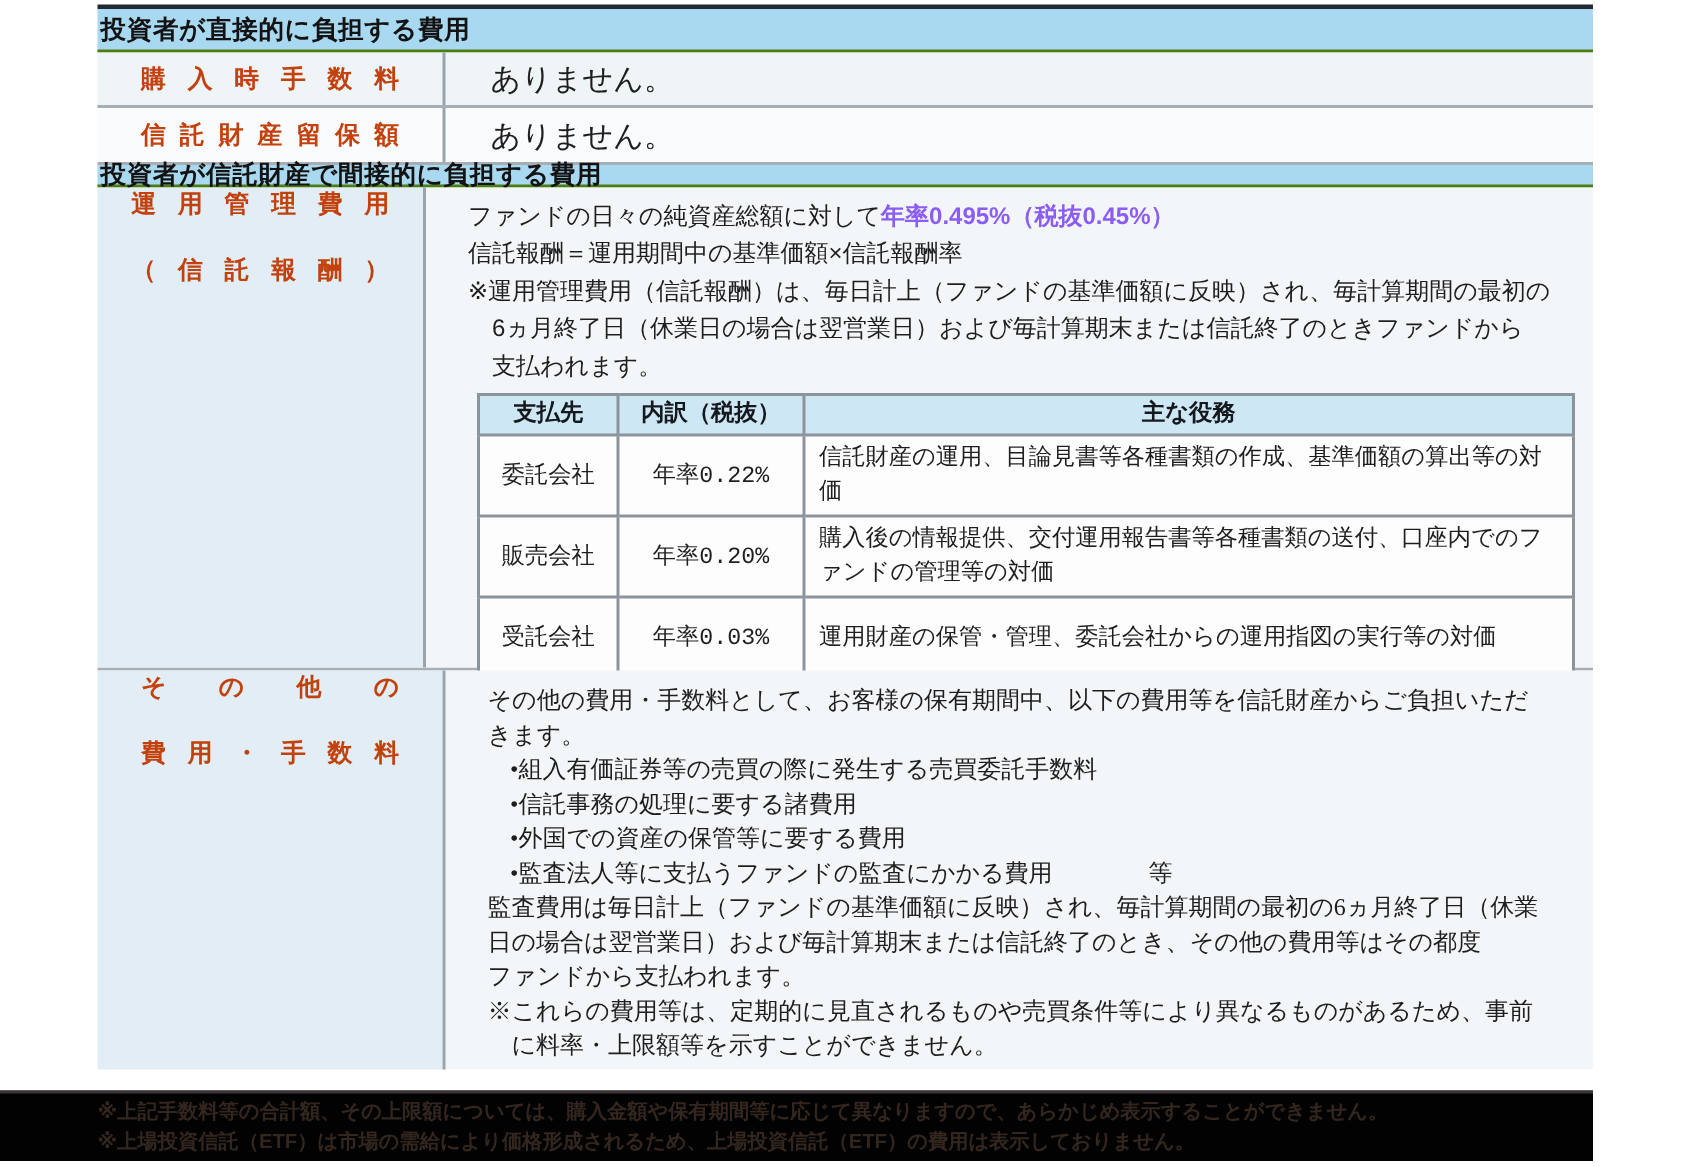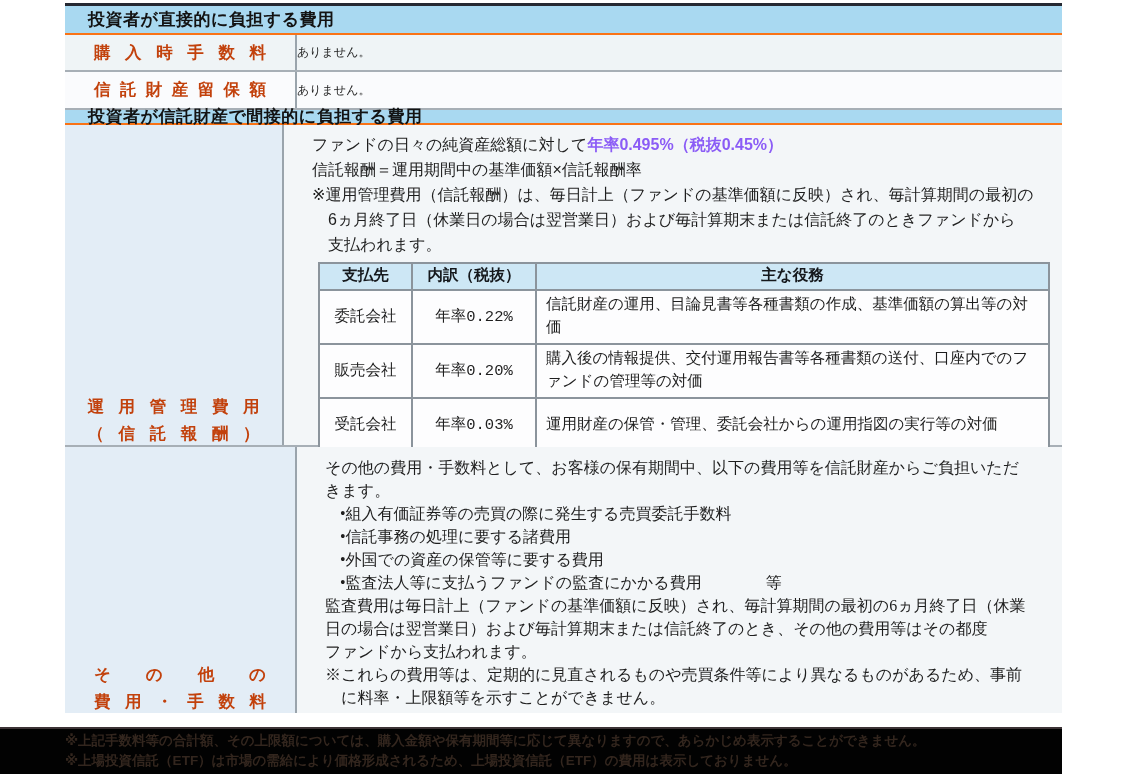--- a/index.html
+++ b/index.html
@@ -7,48 +7,48 @@
     position:relative; width:1130px; height:778px; background:#ffffff;
     font-family:"Liberation Sans","DejaVu Sans",sans-serif; color:#1c1c1c;
     overflow:hidden;
   }
   .feetable {
     position:absolute; left:65px; top:3px; width:997px;
     border-top:3px solid #252932;
   }
   .sec-header {
     height:29px; background:#a9d9f1; display:flex; align-items:center;
-    padding-left:23px; box-sizing:border-box;
+    padding-left:2px; box-sizing:border-box;
     font-weight:bold; font-size:17px; color:#131313; letter-spacing:0.5px;
-    border-bottom:2px solid #f97316;
+    border-bottom:2px solid #4d7c0f;
   }
   .sec-header.second { height:15px; }
   .simple-row {
     display:flex; box-sizing:border-box; border-bottom:2px solid #a7afb6;
   }
   .simple-row.r1 { height:37px; background:#eff4f6; }
   .simple-row.r2 { height:38px; background:#fafbfd; }
   .label-cell {
     width:230px; display:flex; align-items:center; justify-content:center;
     box-sizing:border-box;
   }
   .label-just {
     display:inline-block; width:172px; font-weight:bold; font-size:16.5px;
     color:#c2410c; text-align:justify; text-align-last:justify;
   }
   .value-cell {
     flex:1; border-left:2px solid #9aa4ac; display:flex; align-items:center;
-    font-size:12px; color:#1e1e1e; box-sizing:border-box;
+    padding-left:30px; font-size:20px; color:#1e1e1e; box-sizing:border-box;
   }
   .big-row { display:flex; box-sizing:border-box; border-bottom:2px solid #a7afb6; }
   .big-row.mgmt  { height:322px; }
   .big-row.other { height:266px; border-bottom:none; }
   .big-label {
     width:230px; background:#e3edf6; display:flex; flex-direction:column;
-    align-items:center; justify-content:flex-end; gap:5px; box-sizing:border-box;
+    align-items:center; justify-content:flex-start; gap:22px; box-sizing:border-box;
   }
   .big-content {
     flex:1; border-left:2px solid #9aa4ac; background:#f3f6f8;
     padding:7px 12px 0 28px; font-size:16px; line-height:25px;
     color:#1e1e1e; box-sizing:border-box;
   }
   .big-content.other-content { line-height:23px; padding-top:9px;font-family:Liberation Serif, serif; }
   .red-strong { color:#8b5cf6; font-weight:bold; }
   .indent1 { padding-left:16px; }
   .bullet-line { padding-left:15px; }

